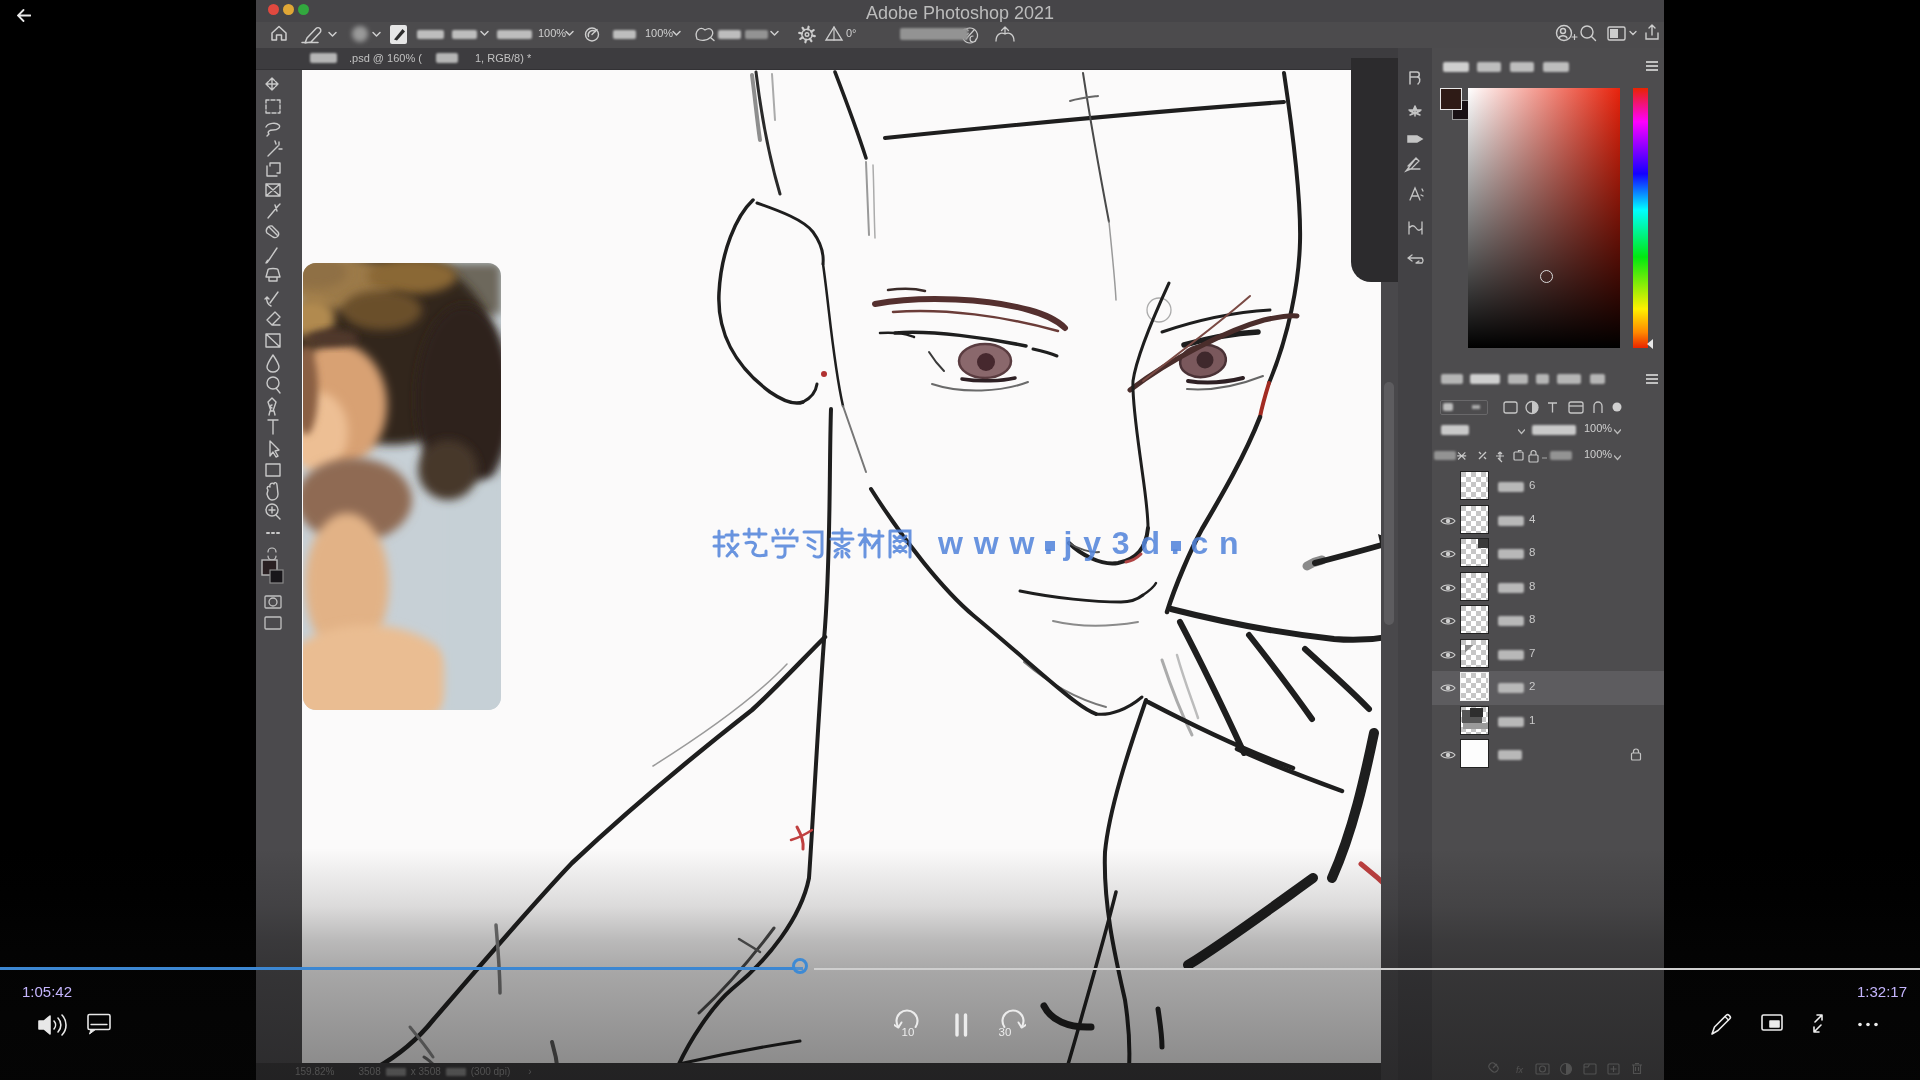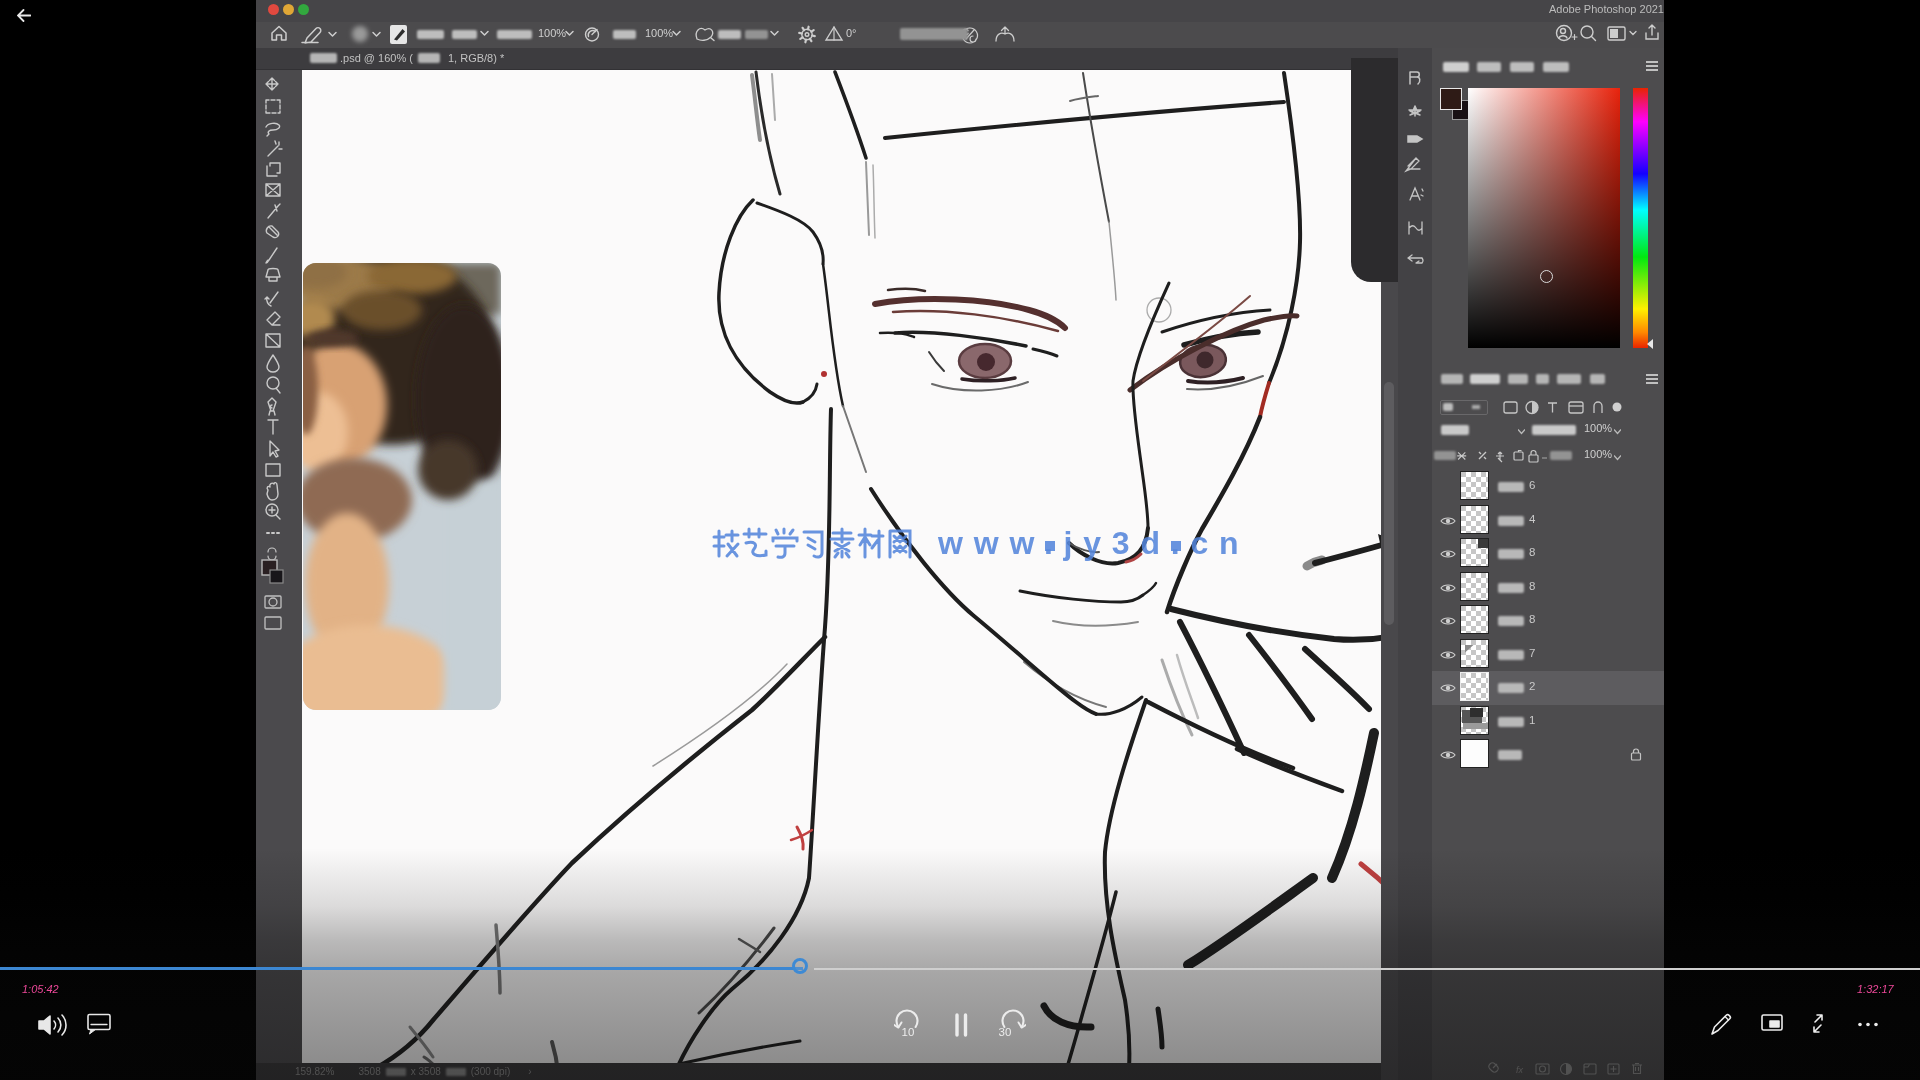--- a/index.html
+++ b/index.html
@@ -12,34 +12,34 @@
 #canvas{position:absolute;left:46px;top:70px;width:1091px;height:1010px;background:#fbfafa;overflow:hidden;}
 #scrollstrip{position:absolute;left:1125px;top:70px;width:17px;height:1010px;background:#49484b;}
 #dockstrip{position:absolute;left:1142px;top:48px;width:34px;height:1032px;background:#434245;}
 #panels{position:absolute;left:1176px;top:48px;width:232px;height:1032px;background:#4d4c4e;}
 .blob{position:absolute;background:#bdbdbd;border-radius:2px;filter:blur(1.2px);}
 .blob2{position:absolute;background:#939393;border-radius:2px;filter:blur(1.2px);}
 .txt{position:absolute;color:#cfcfcf;font-size:11px;white-space:nowrap;}
 .chev{position:absolute;width:7px;height:7px;}
 #overlay-grad{position:absolute;left:0;top:848px;width:1920px;height:232px;pointer-events:none;
  background:linear-gradient(to bottom,rgba(10,10,10,0) 0%,rgba(10,10,10,0.13) 25%,rgba(10,10,10,0.27) 40%,rgba(10,10,10,0.35) 54%,rgba(10,10,10,0.40) 72%,rgba(10,10,10,0.48) 100%);}
-.t-white{position:absolute;color:#ec4899;font-size:11px;font-style:italic;}
+.t-white{position:absolute;color:#c4b5fd;font-size:15px;}
 .lrow{position:absolute;left:0;width:232px;height:33.5px;}
 </style></head>
 <body>
 <div id="stage">
 <svg class="abs" style="left:17px;top:9px" width="14" height="13" viewBox="0 0 14 13">
       <path d="M6.5 1 L1 6.5 L6.5 12 M1.4 6.5 L13.5 6.5" stroke="#e8e8e8" stroke-width="1.8" fill="none" stroke-linecap="round"></path>
     </svg>
 <div id="video">
 <div id="titlebar">
  <div class="abs" style="left:12px;top:4px;width:11px;height:11px;border-radius:50%;background:#e1493f;"></div>
  <div class="abs" style="left:27px;top:4px;width:11px;height:11px;border-radius:50%;background:#e0a736;"></div>
  <div class="abs" style="left:42px;top:4px;width:11px;height:11px;border-radius:50%;background:#32a83e;"></div>
- <div class="abs" style="left:0;top:3px;width:1408px;text-align:right;color:#bcbcbc;font-size:11px;">Adobe Photoshop 2021</div>
+ <div class="abs" style="left:0;top:3px;width:1408px;text-align:center;color:#bcbcbc;font-size:18px;">Adobe Photoshop 2021</div>
 </div>
 <div id="optbar">
         <svg width="1408" height="26" style="position:absolute;left:0;top:0">
 <g stroke="#cdcdcd" fill="none" stroke-width="1.5" stroke-linecap="round" stroke-linejoin="round">
 <path d="M16,18 V11 L23,4.5 L30,11 V18 H25.5 V13 H20.5 V18 Z"></path>
 <path d="M51,16 L60,6.5 C61,5.5 63,5.5 64,6.5 C65,7.5 65,9.5 64,10.5 L55,20 L49,21 Z M46,20.5 H62"></path>
 <path d="M73,10.5 L76.5,14 L80,10.5"></path>
 <path d="M117,10.5 L120.5,14 L124,10.5"></path>
 <path d="M225,9.5 L228.5,13 L232,9.5"></path>
 <path d="M310,9.5 L313.5,13 L317,9.5"></path>
@@ -81,21 +81,21 @@
 <div class="blob" style="left:241px;top:8px;width:35px;height:9px;"></div>
 <div class="txt" style="left:282px;top:5px;">100%</div>
 <div class="blob" style="left:357px;top:8px;width:23px;height:9px;"></div>
 <div class="txt" style="left:389px;top:5px;">100%</div>
 <div class="blob" style="left:462px;top:8px;width:23px;height:9px;"></div>
 <div class="blob2" style="left:489px;top:8px;width:23px;height:9px;"></div>
 <div class="txt" style="left:590px;top:5px;">0°</div>
 <div class="blob2" style="left:644px;top:6px;width:68px;height:12px;"></div>
 </div>
 <div id="tabbar">
-        <div style="position:absolute;left:54px;top:4px;display:flex;align-items:center;gap:3px;">
+        <div style="position:absolute;left:54px;top:4px;display:flex;align-items:center;gap:12px;">
 <div style="width:27px;height:10px;background:#b5b5b5;border-radius:2px;filter:blur(1.2px);"></div>
 <span style="color:#c2c2c2;font-size:11px;">.psd @ 160% (</span>
 <div style="width:22px;height:10px;background:#b5b5b5;border-radius:2px;filter:blur(1.2px);margin:0 2px;"></div>
 <span style="color:#c2c2c2;font-size:11px;">&nbsp;1, RGB/8) *</span>
 </div>
       </div>
 <div id="canvas">
         <svg width="1091" height="1010" viewBox="290 70 1091 1010" style="position:absolute;left:0;top:0;">
 <g fill="none" stroke="#1e1e1e" stroke-linecap="round" stroke-linejoin="round">
 <path d="M744,72 C748,105 755,150 768,194" stroke-width="3" stroke="#2a2a2a"></path>

